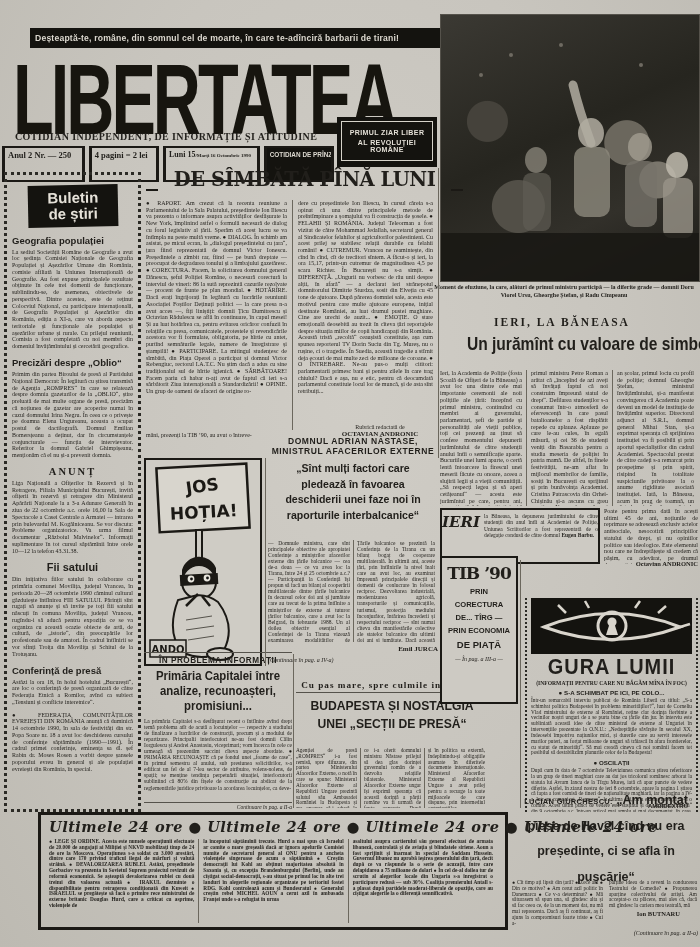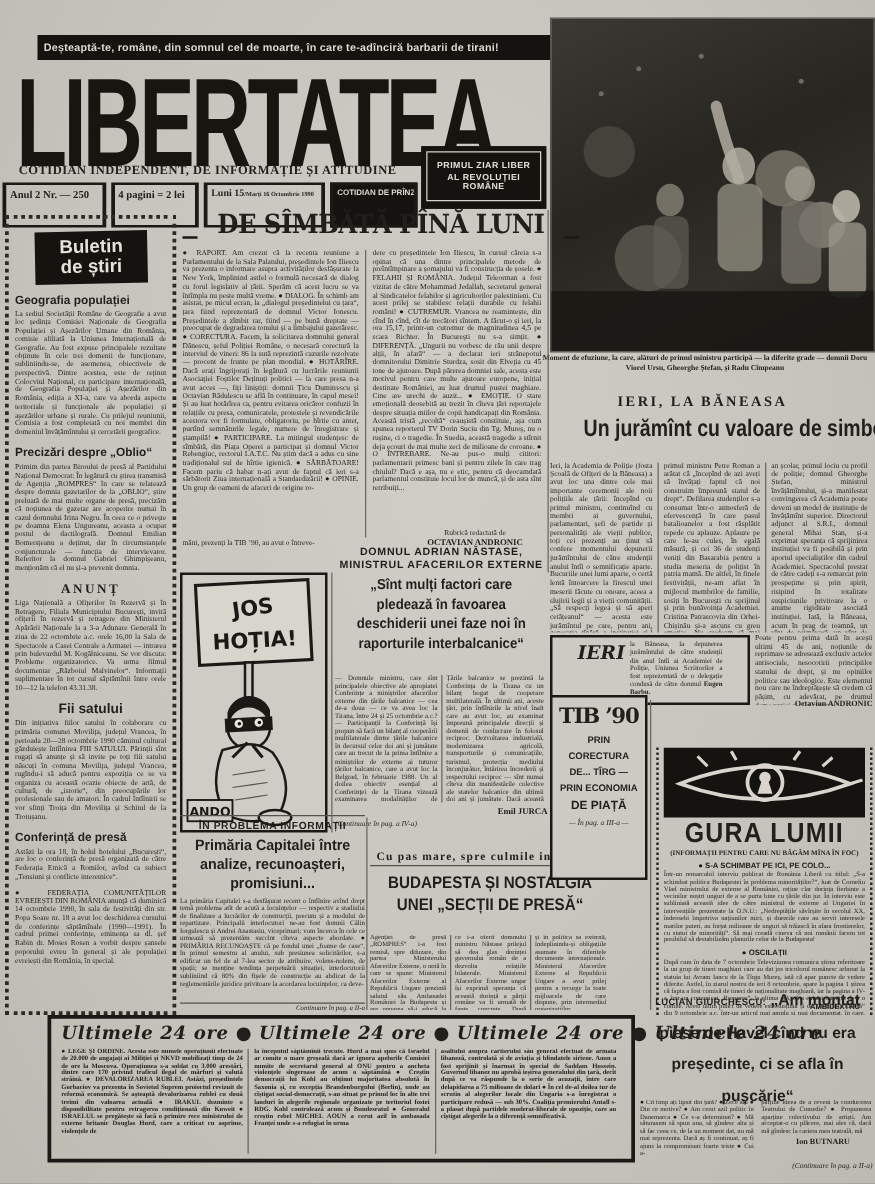--- a/index.html
+++ b/index.html
@@ -74,21 +74,21 @@
 
   
   .oath-kick{left:494px;top:316px;font-weight:bold;font-size:11.5px;letter-spacing:2px;}
   .oath-hl{left:440px;top:333px;width:260px;text-align:center;}
   .oath-hl span{display:inline-block;font-family:"Liberation Sans",sans-serif;font-weight:bold;
     font-size:19px;white-space:nowrap;transform:scaleX(.82);transform-origin:center;}
   .oath-cols{left:440px;top:370px;width:258px;height:136px;display:flex;}
   .oath-cols .col{width:86px;box-sizing:border-box;padding-right:4px;overflow:hidden;}
   .oath-cols .col+.col{border-left:1px solid #6b675d;padding-left:4px;}
   .ieri{left:440px;top:508px;width:160px;height:56px;border:2px solid #1b1915;box-sizing:border-box;
-    display:flex;gap:4px;padding:3px 20px;background:#cdcac3;}
+    display:flex;gap:4px;padding:3px 0;background:#cdcac3;}
   .ieri .lab{font-family:"DejaVu Serif",serif;font-style:italic;font-weight:bold;font-size:15px;}
   .ieri .tx{font-size:5.5px;line-height:1.15;}
   .oath-c3b{left:604px;top:508px;width:94px;height:56px;overflow:hidden;}
   .oath-sign{left:604px;top:560px;width:94px;font-size:6.5px;font-weight:bold;text-align:right;}
 
   
   .cartoon{left:144px;top:458px;width:118px;height:208px;border:2px solid #1b1915;box-sizing:border-box;
     background:#cfccc5;}
 
   

